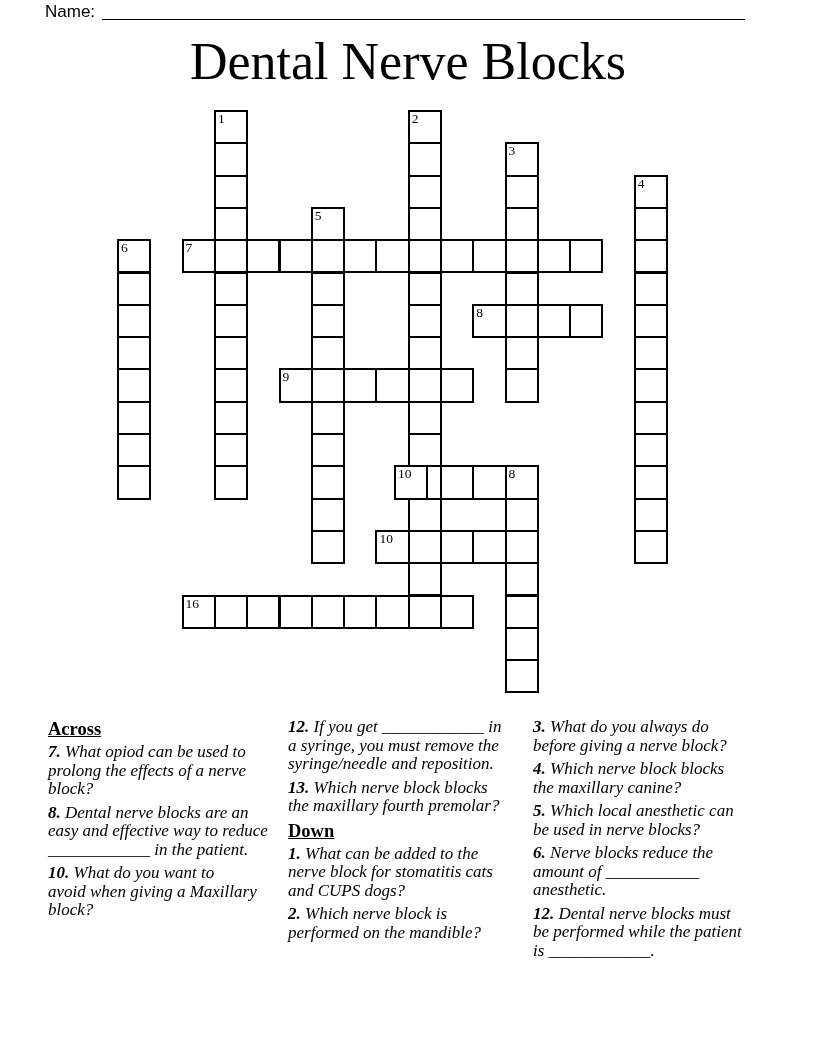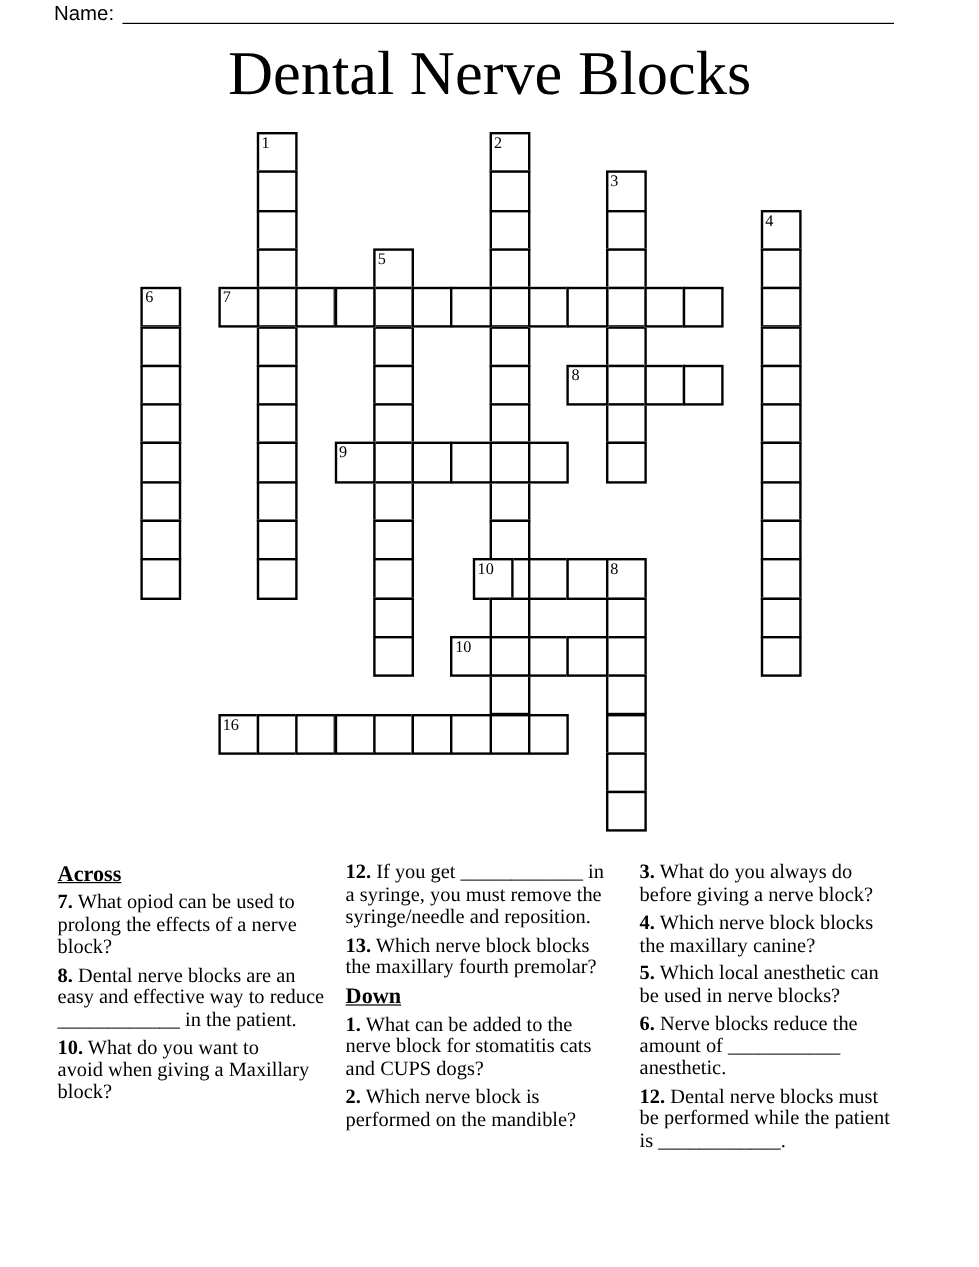--- a/index.html
+++ b/index.html
@@ -54,20 +54,21 @@
   .clue-col:nth-child(3) { width: 237px; }
   .clue-heading {
     font-size: 18.5px; line-height: 20px; font-weight: bold;
     text-decoration: underline;
     margin: 1px 0 4px 0;
   }
   .clue {
     font-size: 17px; line-height: 18.5px;
     margin: 0 0 5px 0;
     white-space: pre-line;
+    font-style: italic;
   }
   .clue b { font-weight: bold; white-space: nowrap; }
 </style>
 </head>
 <body>
 
 <div class="page">
 
   <div class="name-row">
     <span class="name-label">Name:</span>

